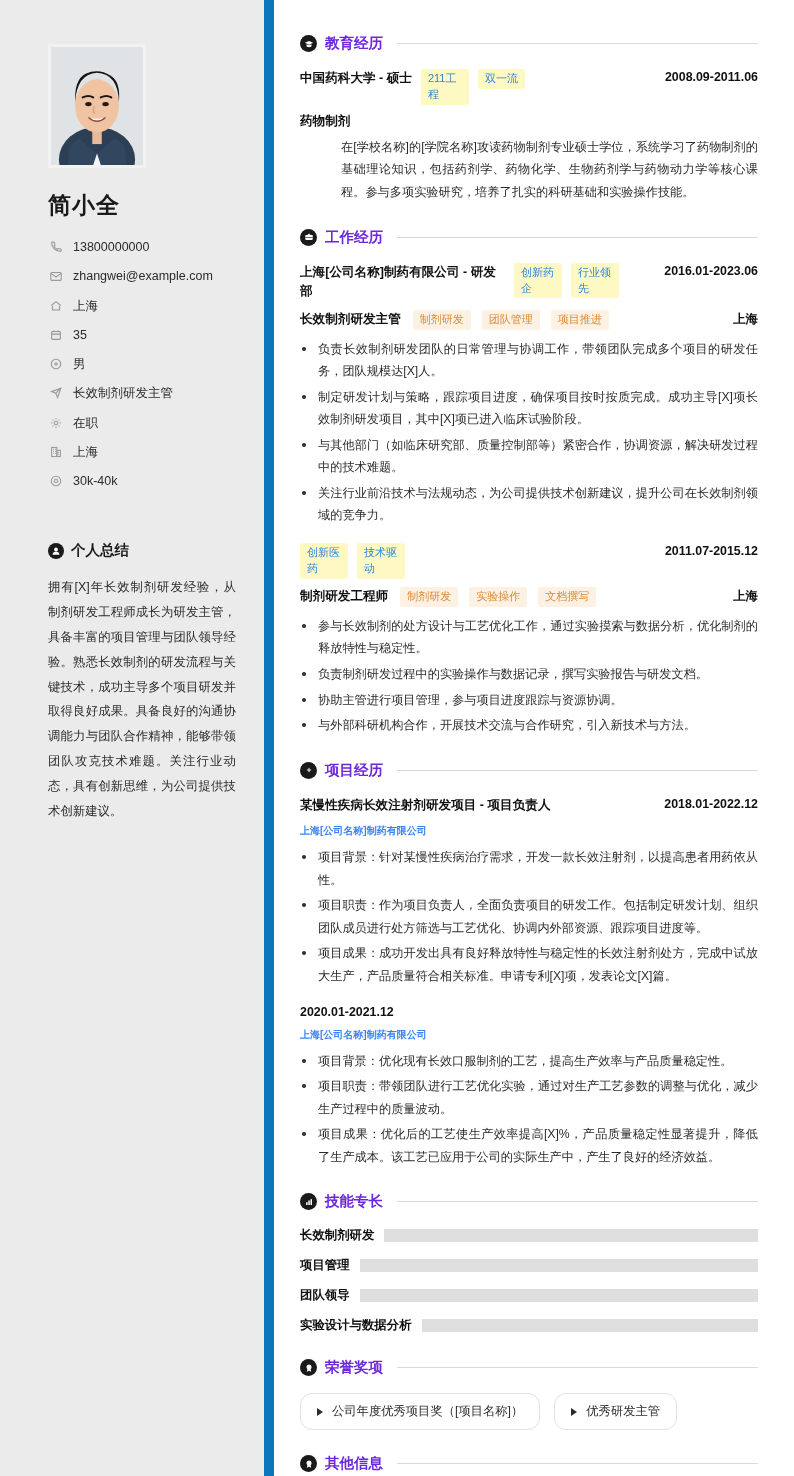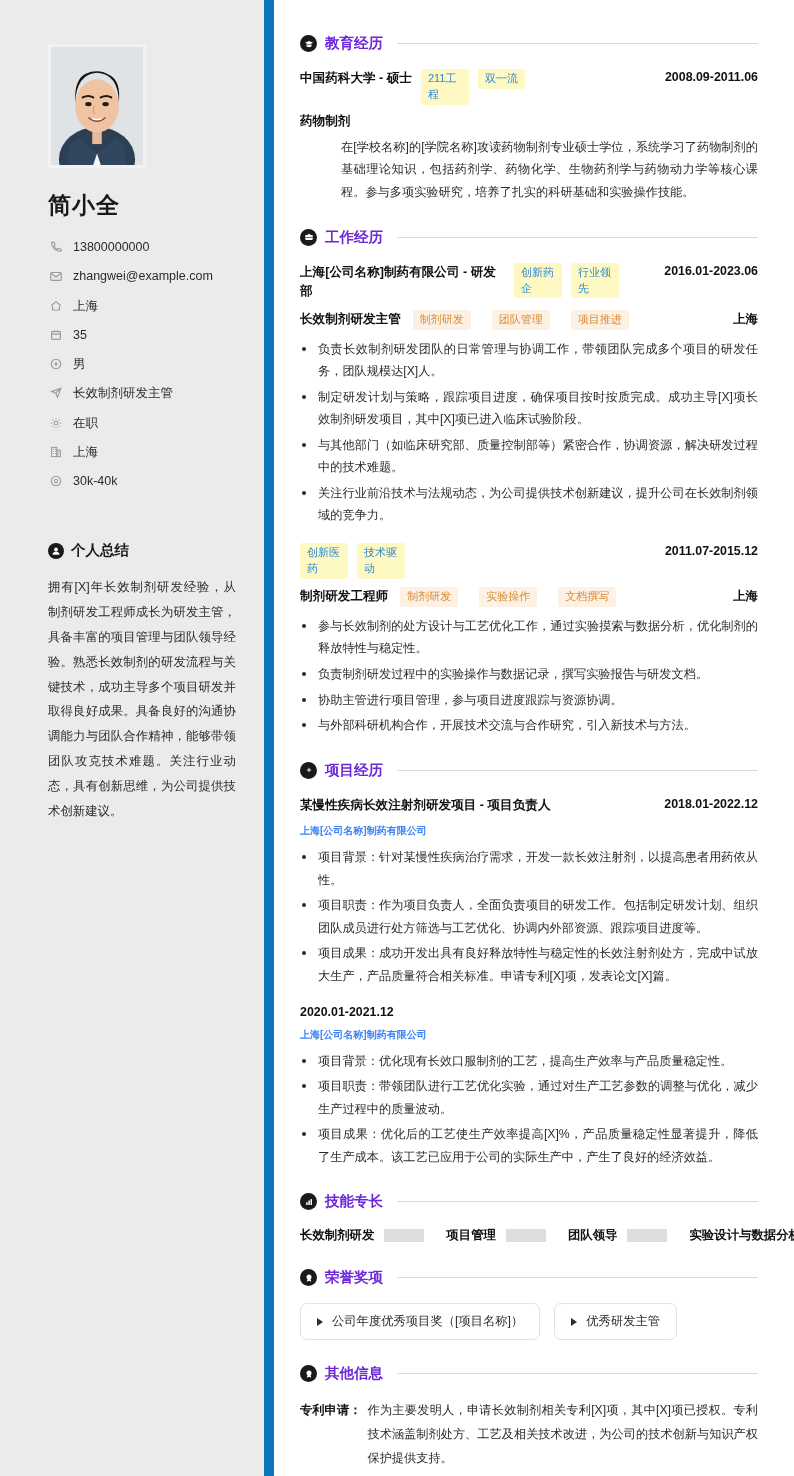--- a/index.html
+++ b/index.html
@@ -175,21 +175,21 @@
     align-items: center;
     gap: 12px;
     margin: 8px 0 8px 0;
   }
   .role-name {
     font-size: 12.6px;
     font-weight: bold;
     color: #111111;
     white-space: nowrap;
   }
-  .role-tags { display: flex; gap: 21px; flex: 1 1 auto; }
+  .role-tags { display: flex; gap: 11px; flex: 1 1 auto; }
   .role-loc {
     font-size: 12.4px;
     font-weight: bold;
     color: #111111;
     white-space: nowrap;
   }
   .sub-company {
     font-size: 10px;
     font-weight: bold;
     color: #3b82f6;
@@ -227,21 +227,21 @@
   .edu-major {
     font-size: 12.6px;
     font-weight: bold;
     color: #111111;
     margin-top: 8px;
   }
 
   
   .skill-grid {
     display: grid;
-    grid-template-columns: 1fr 1fr 1fr 1fr;
+    grid-template-columns: 1fr;
     gap: 13px 22px;
     margin-top: 16px;
   }
   .skill-row { display: flex; align-items: center; gap: 10px; }
   .skill-label {
     font-size: 12.4px;
     font-weight: bold;
     color: #111111;
     white-space: nowrap;
   }
@@ -259,21 +259,21 @@
     clip-path: polygon(0 0, 100% 0, calc(100% - 9px) 100%, 0 100%);
   }
 
   
   .honor-list { display: flex; gap: 14px; flex-wrap: wrap; margin-top: 4px; }
   .honor-chip {
     display: inline-flex;
     align-items: center;
     gap: 9px;
     border: 1px solid #e2e2e2;
-    border-radius: 7px;
+    border-radius: 12px;
     padding: 9px 16px;
     font-size: 12.3px;
     color: #2b2b2b;
     background: #ffffff;
   }
   .honor-chip .tri {
     width: 0; height: 0;
     border-left: 6px solid #2b2b2b;
     border-top: 4px solid transparent;
     border-bottom: 4px solid transparent;

